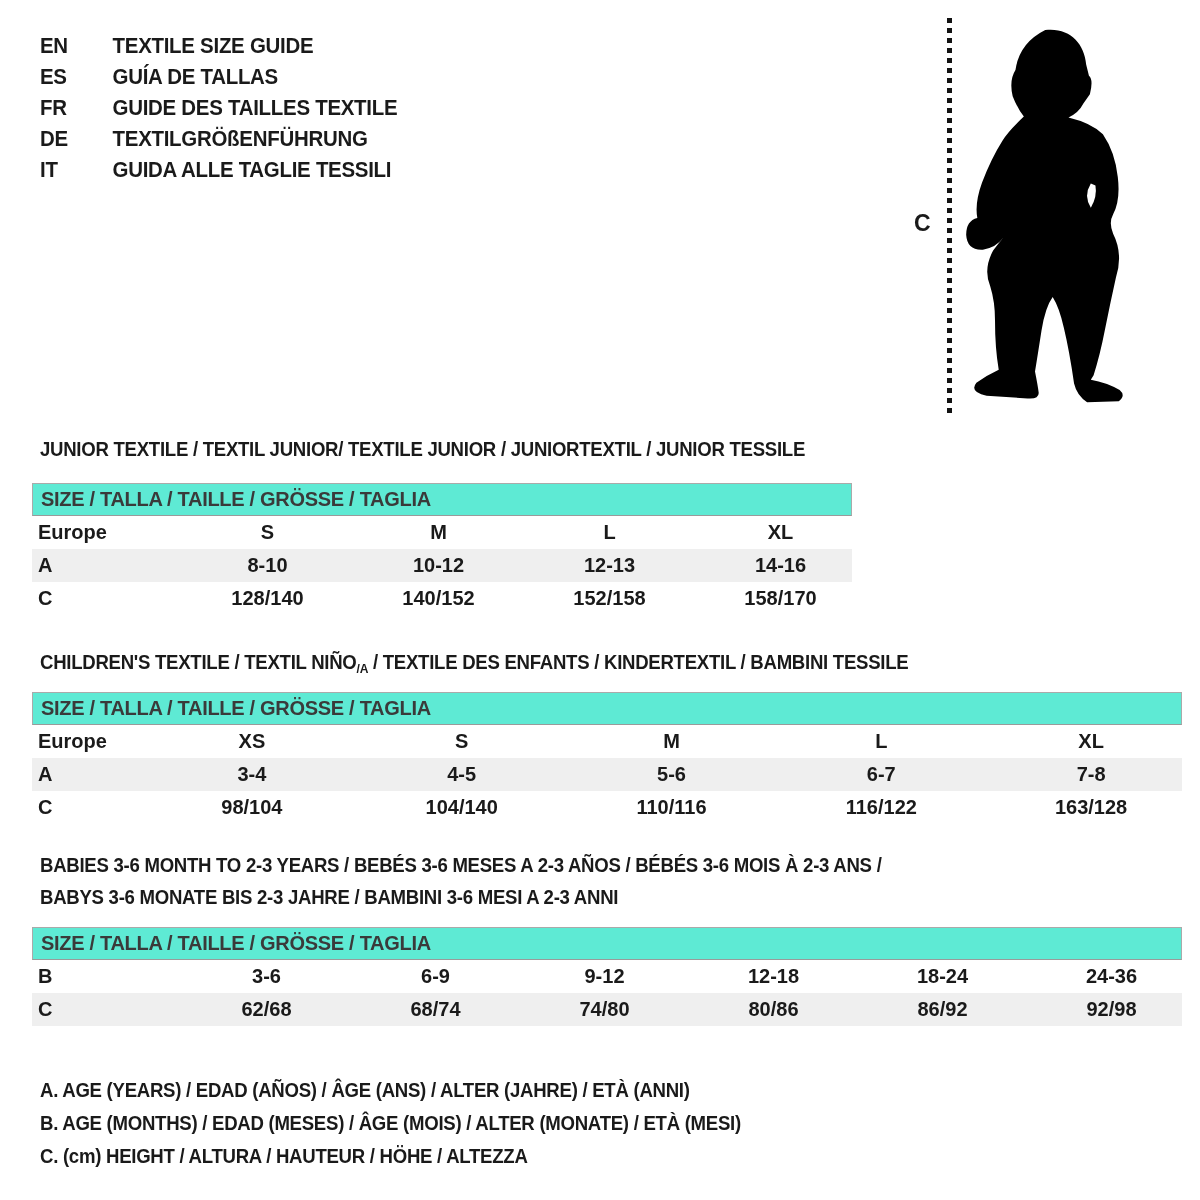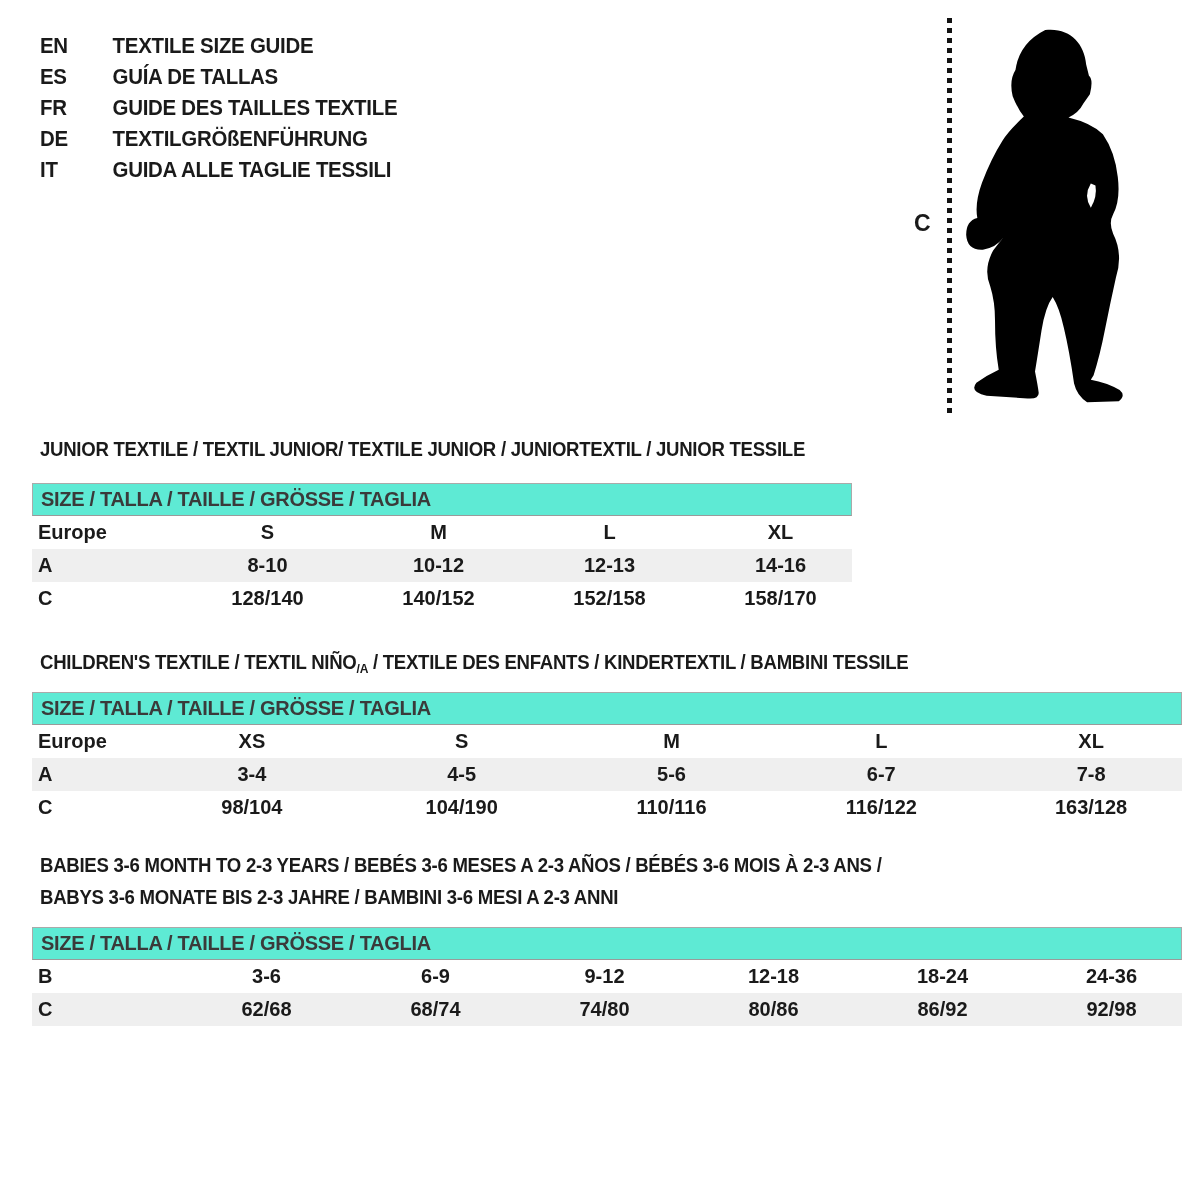--- a/index.html
+++ b/index.html
@@ -173,21 +173,21 @@
         <div class="row-label" style="width: 95px;">A</div>
         <div class="cell">3-4</div>
         <div class="cell">4-5</div>
         <div class="cell">5-6</div>
         <div class="cell">6-7</div>
         <div class="cell">7-8</div>
       </div>
       <div class="trow">
         <div class="row-label" style="width: 95px;">C</div>
         <div class="cell">98/104</div>
-        <div class="cell">104/190</div>
+        <div class="cell">104/140</div>
         <div class="cell">110/116</div>
         <div class="cell">116/122</div>
         <div class="cell">163/128</div>
       </div>
     </div>
 
   <div id="s3-title" class="sec-title">
     <div class="cond">BABIES 3-6 MONTH TO 2-3 YEARS / BEBÉS 3-6 MESES A 2-3 AÑOS / BÉBÉS 3-6 MOIS À 2-3 ANS /</div>
     <div class="cond">BABYS 3-6 MONATE BIS 2-3 JAHRE / BAMBINI 3-6 MESI A 2-3 ANNI</div>
   </div>
@@ -206,14 +206,19 @@
         <div class="row-label" style="width: 130px;">C</div>
         <div class="cell">62/68</div>
         <div class="cell">68/74</div>
         <div class="cell">74/80</div>
         <div class="cell">80/86</div>
         <div class="cell">86/92</div>
         <div class="cell">92/98</div>
       </div>
     </div>
 
+  <div id="legend">
+    <div class="legend-line cond">A. AGE (YEARS) / EDAD (AÑOS) / ÂGE (ANS) / ALTER (JAHRE) / ETÀ (ANNI)</div>
+    <div class="legend-line cond">B. AGE (MONTHS) / EDAD (MESES) / ÂGE (MOIS) / ALTER (MONATE) / ETÀ (MESI)</div>
+    <div class="legend-line cond">C. (cm) HEIGHT / ALTURA / HAUTEUR / HÖHE / ALTEZZA</div>
+  </div>
 
 </div>
 
 </body></html>

